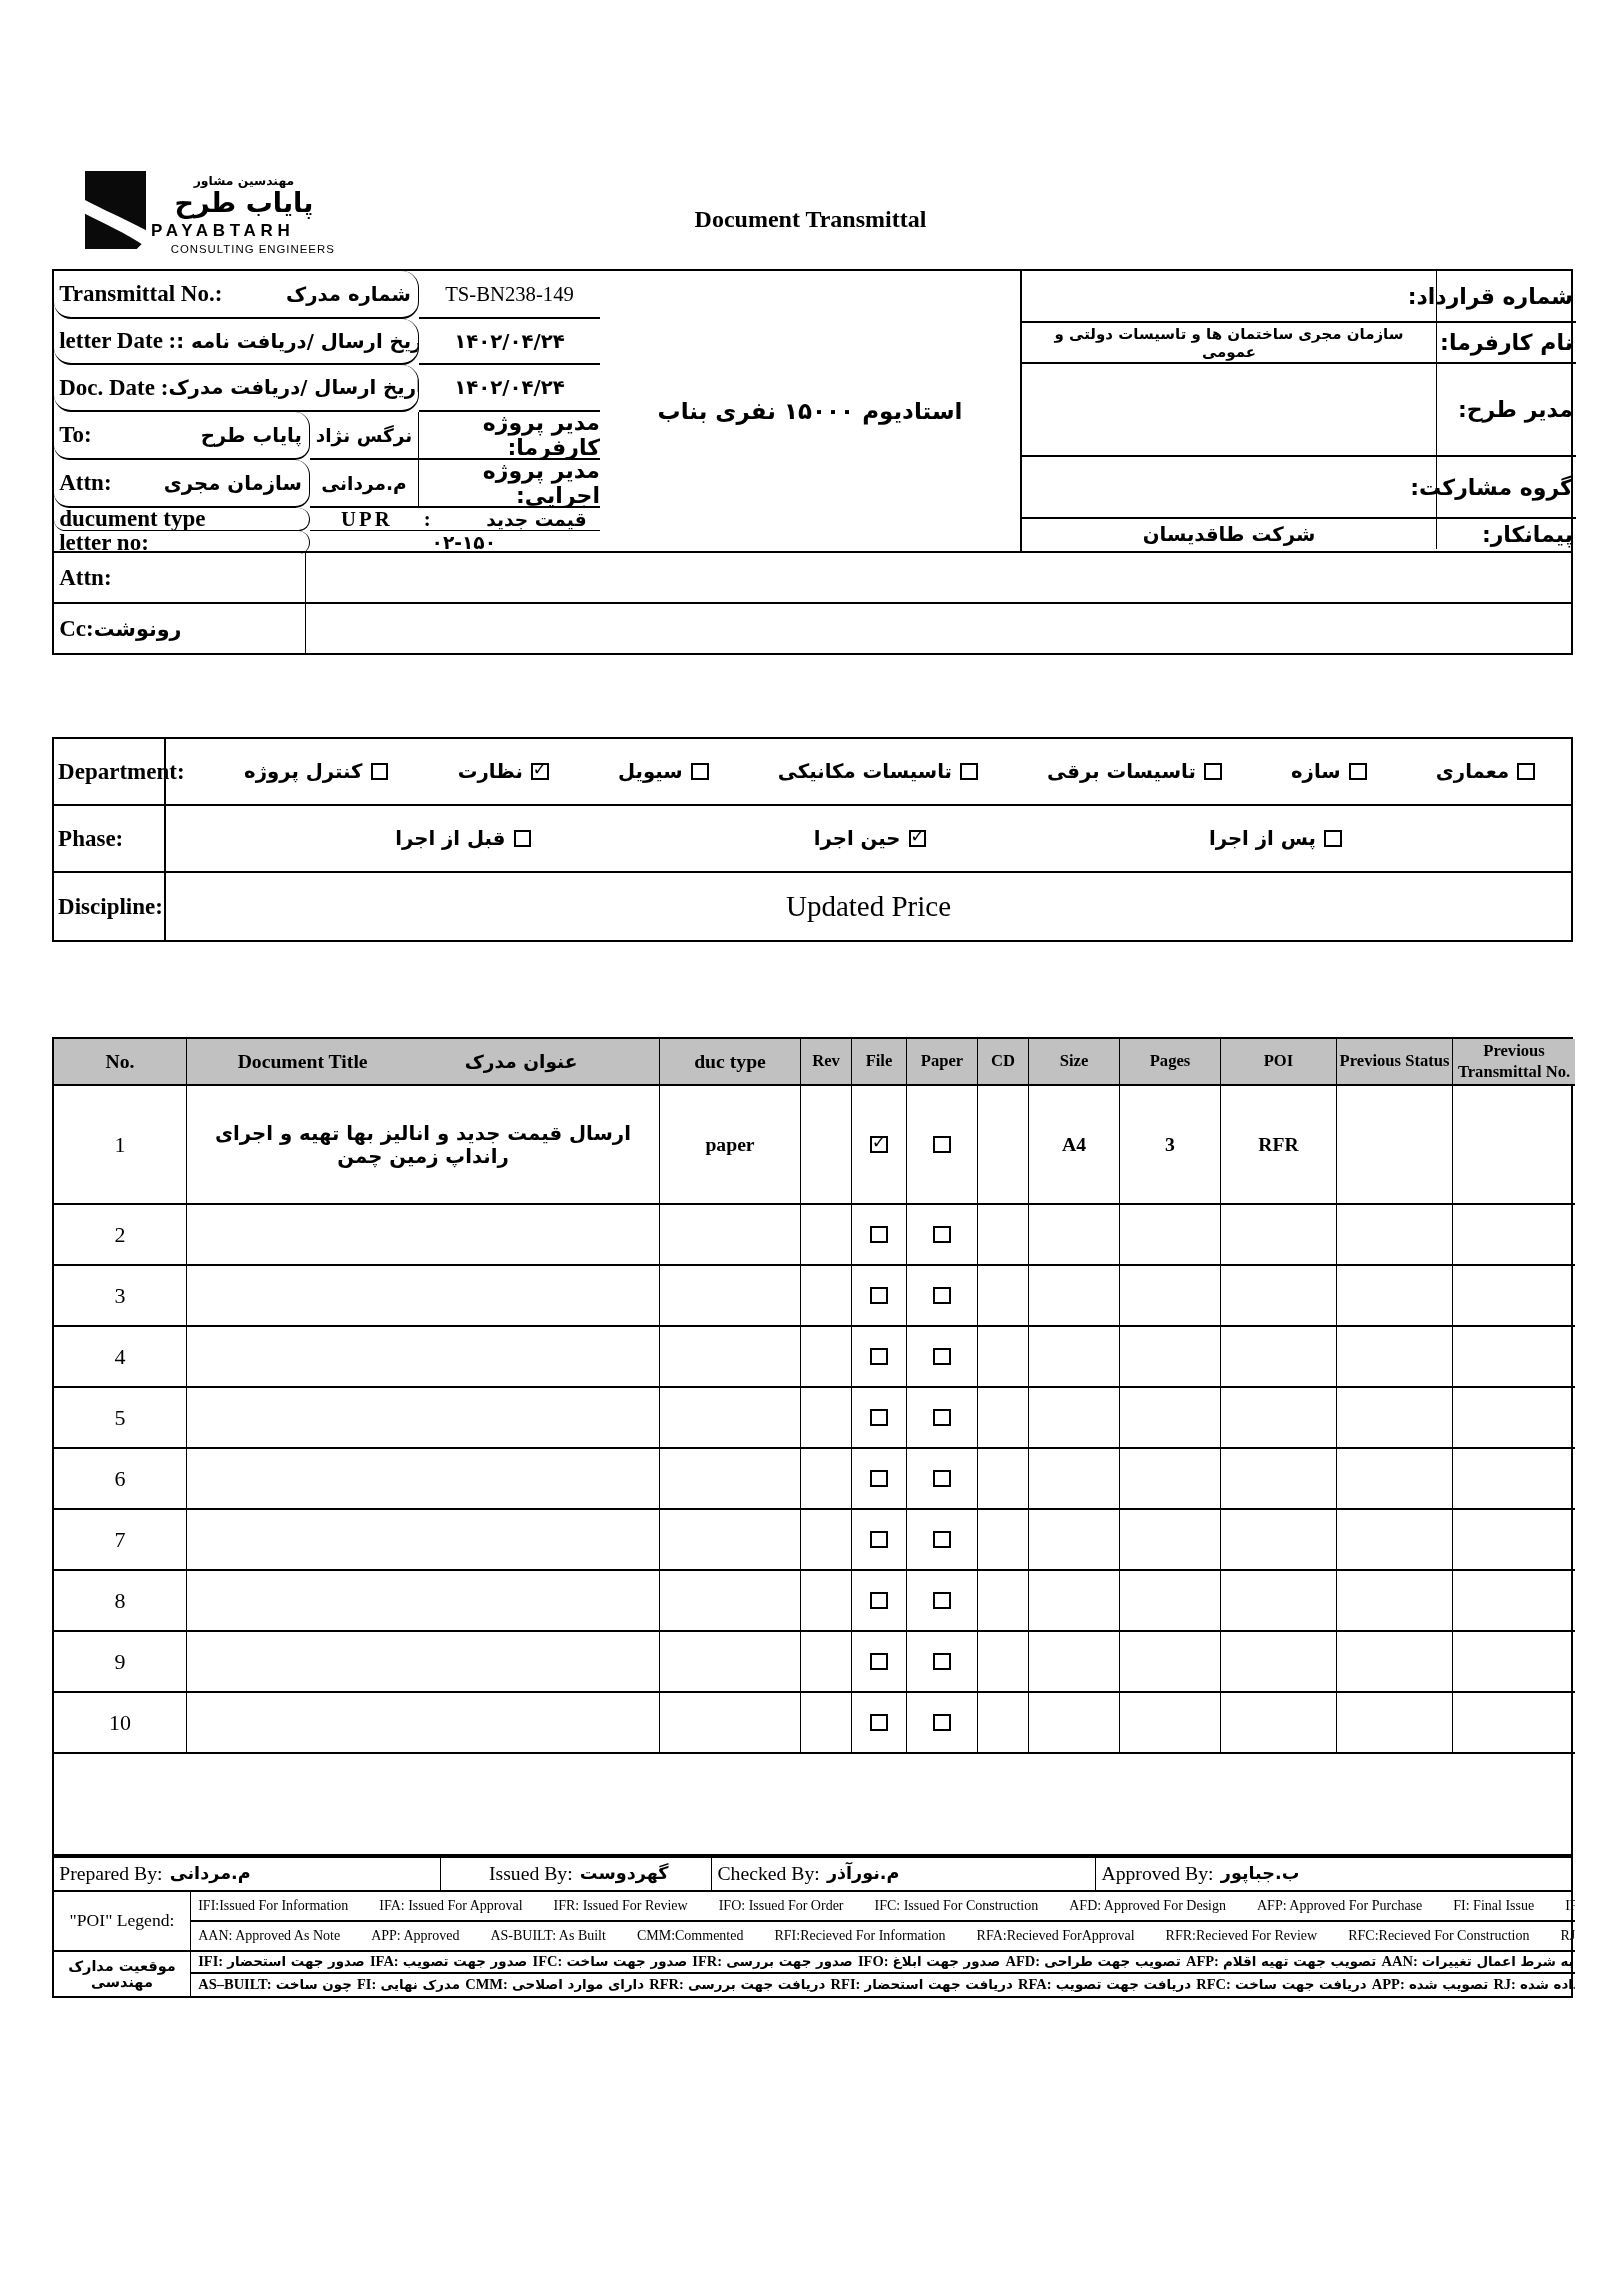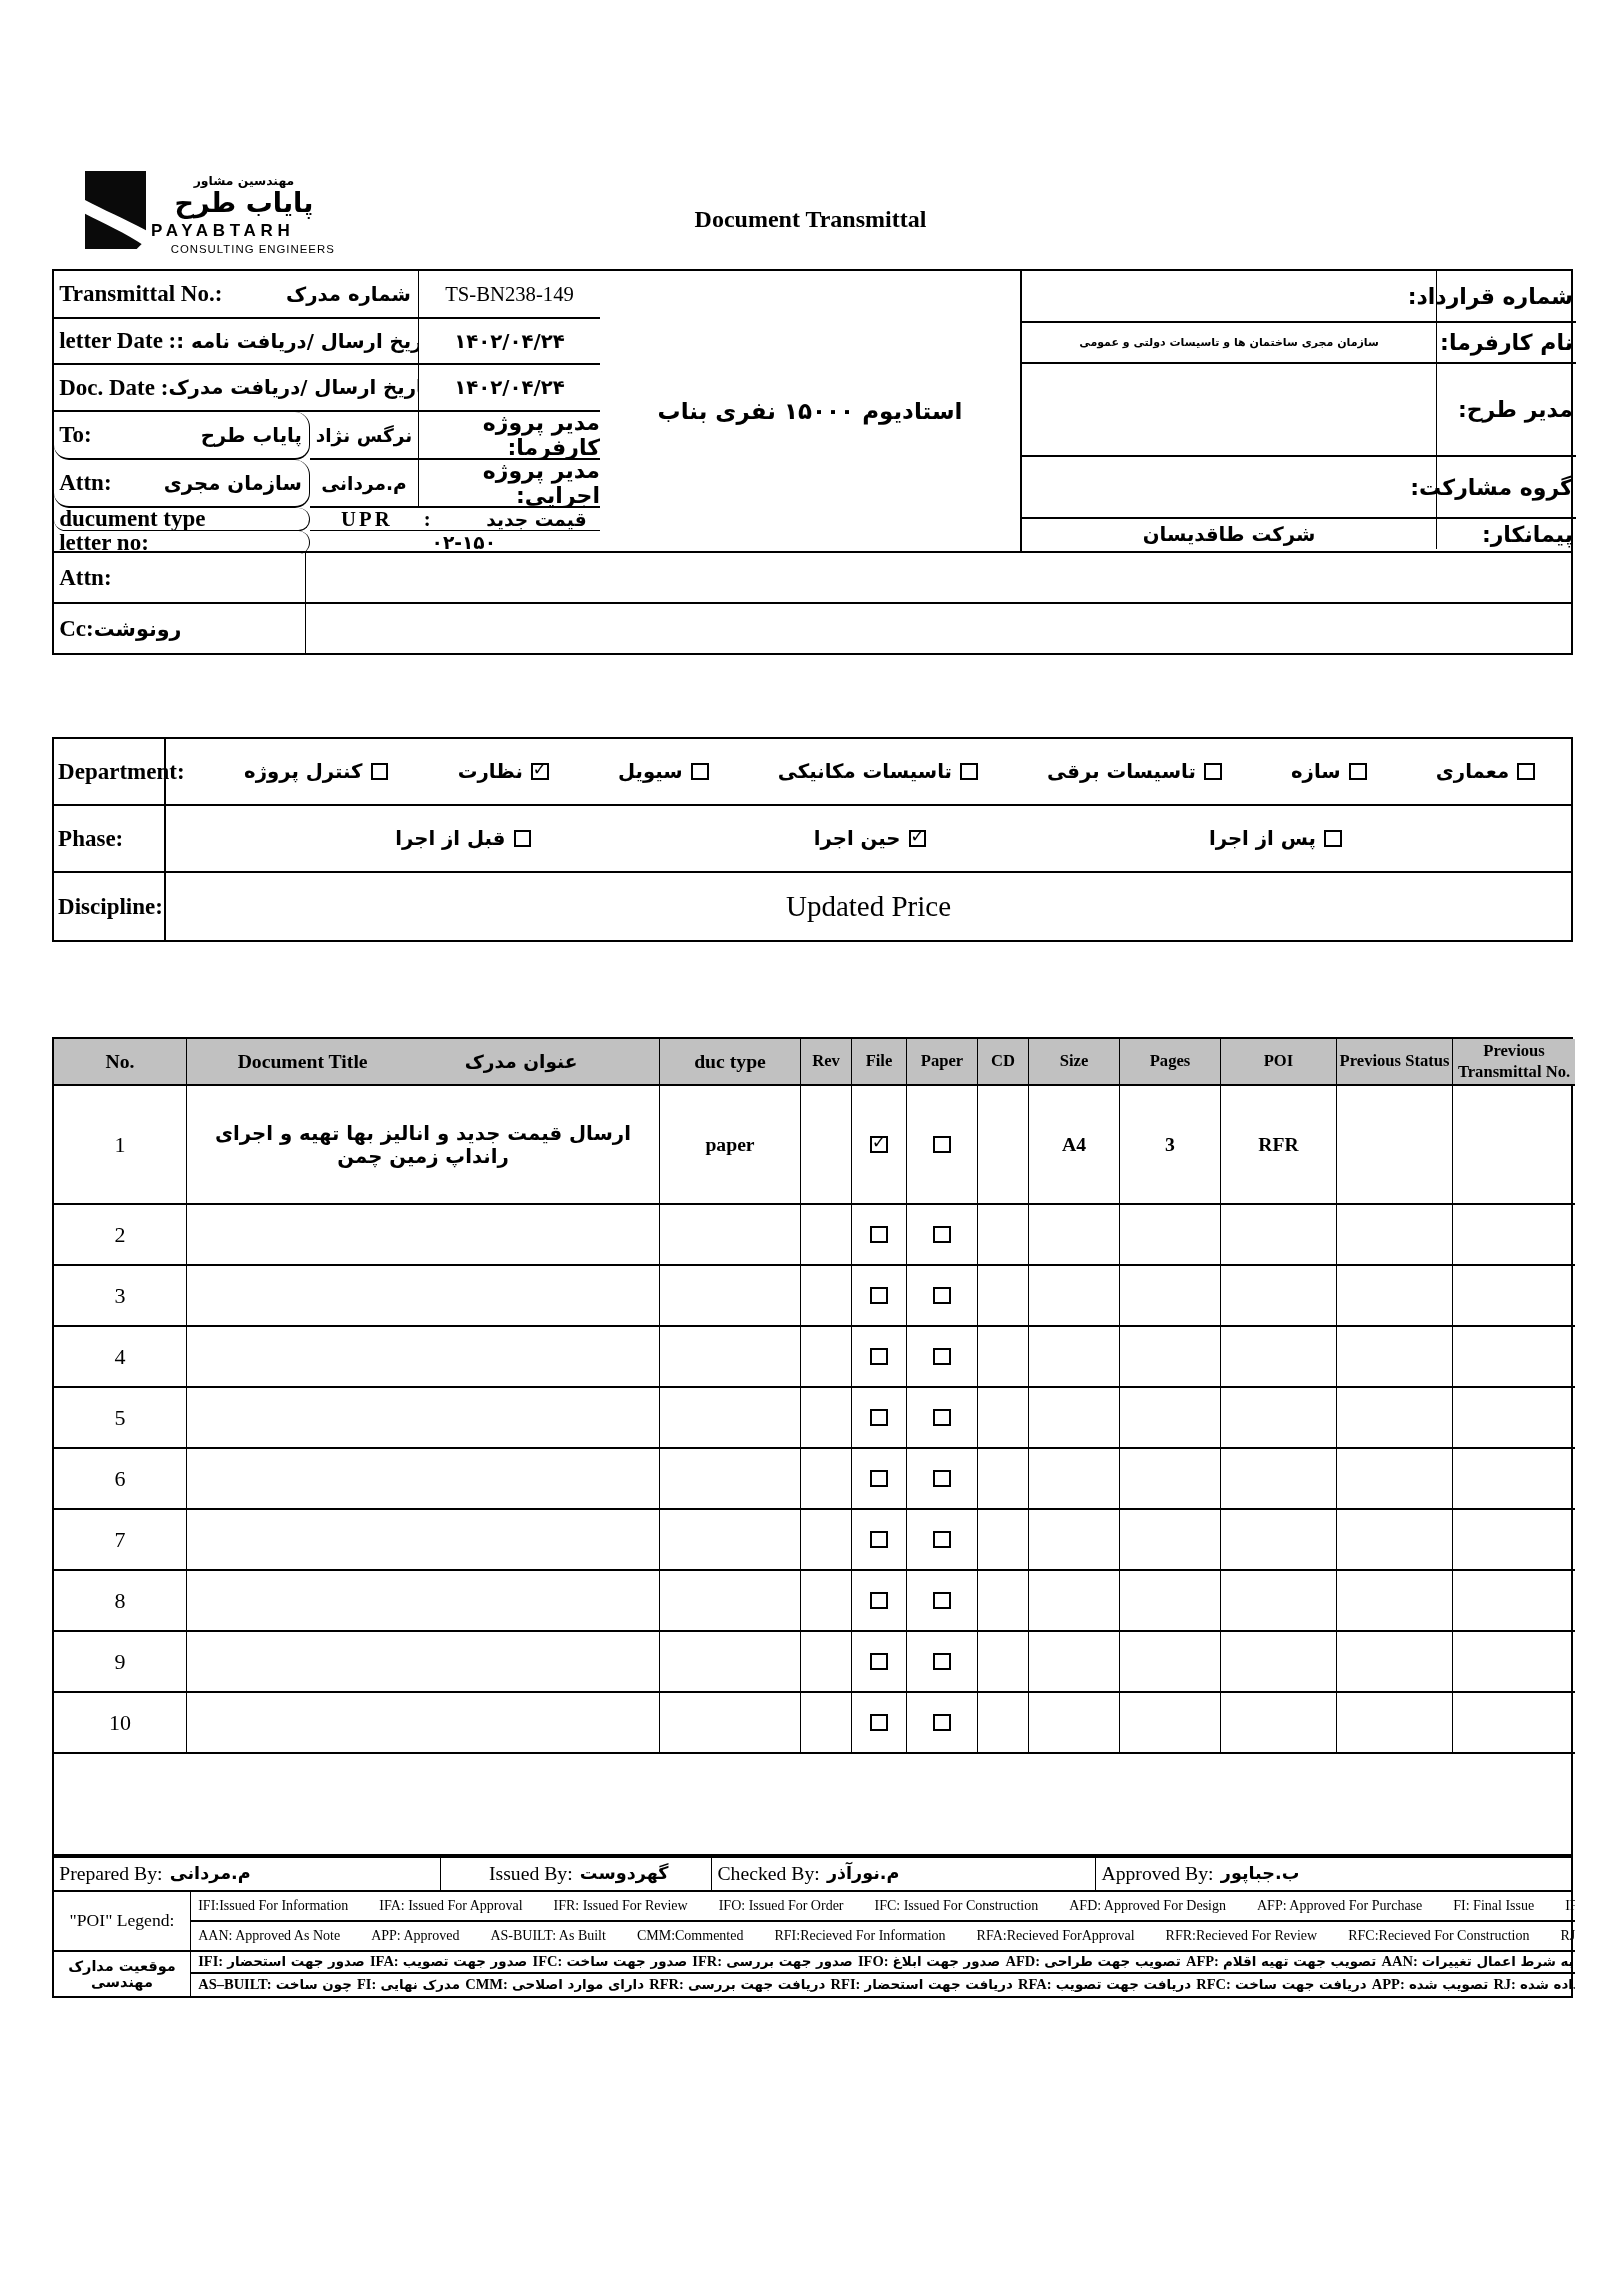--- a/index.html
+++ b/index.html
@@ -22,21 +22,21 @@
   .doc-title{position:absolute;left:596px;top:206px;width:429px;text-align:center;
     font-family:var(--serif);font-weight:bold;font-size:24px;}
 
   
   .info{position:absolute;left:52px;top:269px;width:1521px;border:2.6px solid var(--line);}
   .info-top{display:flex;height:280px;}
   .info-left{display:grid;grid-template-columns:256px 109px 181px;grid-template-rows:48px 46px 47px 48px 48px 23px 23px;width:546px;}
   .cell{border-right:1.6px solid var(--line);border-bottom:2.1px solid var(--line);display:flex;align-items:center;overflow:hidden;}
   .cell.last-r{border-right:none;}
   .cell.last-b{border-bottom:none;}
-  .lab2{grid-column:1 / span 2;justify-content:space-between;padding:0 7.2px 0 5.2px;}
+  .lab2{grid-column:1 / span 2;justify-content:space-between;padding:0 7.2px 0 5.2px;border-radius:17px;}
   .lab1{justify-content:space-between;padding:0 7.2px 0 5.2px;border-radius:15px;}
   .en-lab{font-family:var(--serif);font-weight:bold;font-size:23px;white-space:nowrap;}
   .fa-lab{font-family:var(--fa);font-weight:bold;font-size:19.7px;direction:rtl;white-space:nowrap;}
   .val{justify-content:center;font-family:var(--fa);font-weight:bold;font-size:19.7px;}
   .val-lat{font-family:var(--serif);font-weight:normal;font-size:20.7px;}
   .role{justify-content:center;font-family:var(--fa);font-weight:bold;font-size:22px;direction:rtl;}
   .person{justify-content:center;font-family:var(--fa);font-weight:bold;font-size:18.6px;direction:rtl;}
   .doctype-val{grid-column:2 / span 2;justify-content:space-between;padding:0 13.4px 0 31px;}
   .upr{font-family:var(--serif);font-weight:bold;font-size:20.7px;letter-spacing:3.1px;}
   .upr .colon{margin-left:31px;}
@@ -188,21 +188,21 @@
         </div>
       </div>
 
       <div class="info-mid">
         <bdi>استادیوم ۱۵۰۰۰ نفری بناب</bdi>
       </div>
 
       <div class="info-right">
           <div class="ir-val" style="font-size: 17.6px;"></div>
           <div class="ir-lab">شماره قرارداد:</div>
-          <div class="ir-val" style="font-size: 11px;">سازمان مجری ساختمان ها و تاسیسات دولتی و عمومی</div>
+          <div class="ir-val" style="font-size: 15px;">سازمان مجری ساختمان ها و تاسیسات دولتی و عمومی</div>
           <div class="ir-lab">نام کارفرما:</div>
           <div class="ir-val" style="font-size: 17.6px;"></div>
           <div class="ir-lab">مدیر طرح:</div>
           <div class="ir-val" style="font-size: 17.6px;"></div>
           <div class="ir-lab">گروه مشارکت:</div>
           <div class="ir-val row-last" style="font-size: 19.7px;">شرکت طاقدیسان</div>
           <div class="ir-lab row-last">پیمانکار:</div>
         </div>
     </div>
 

